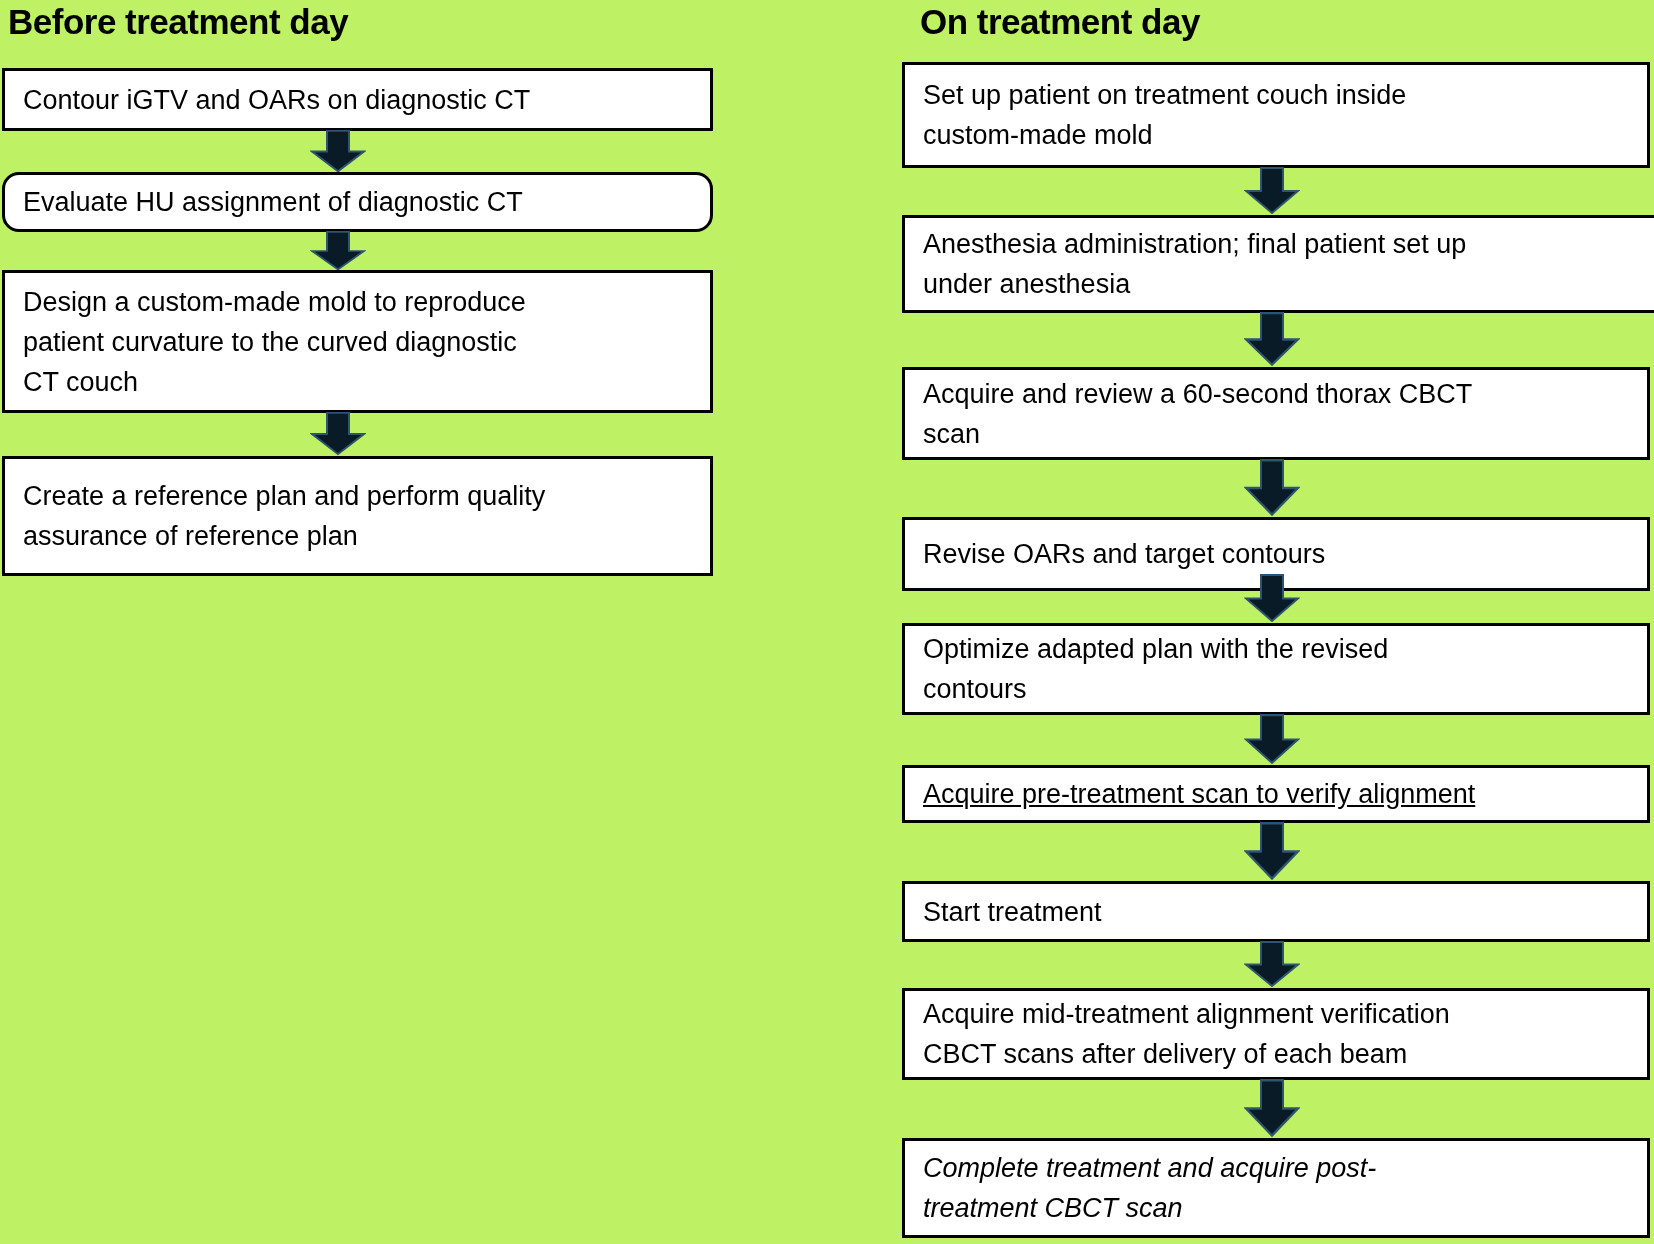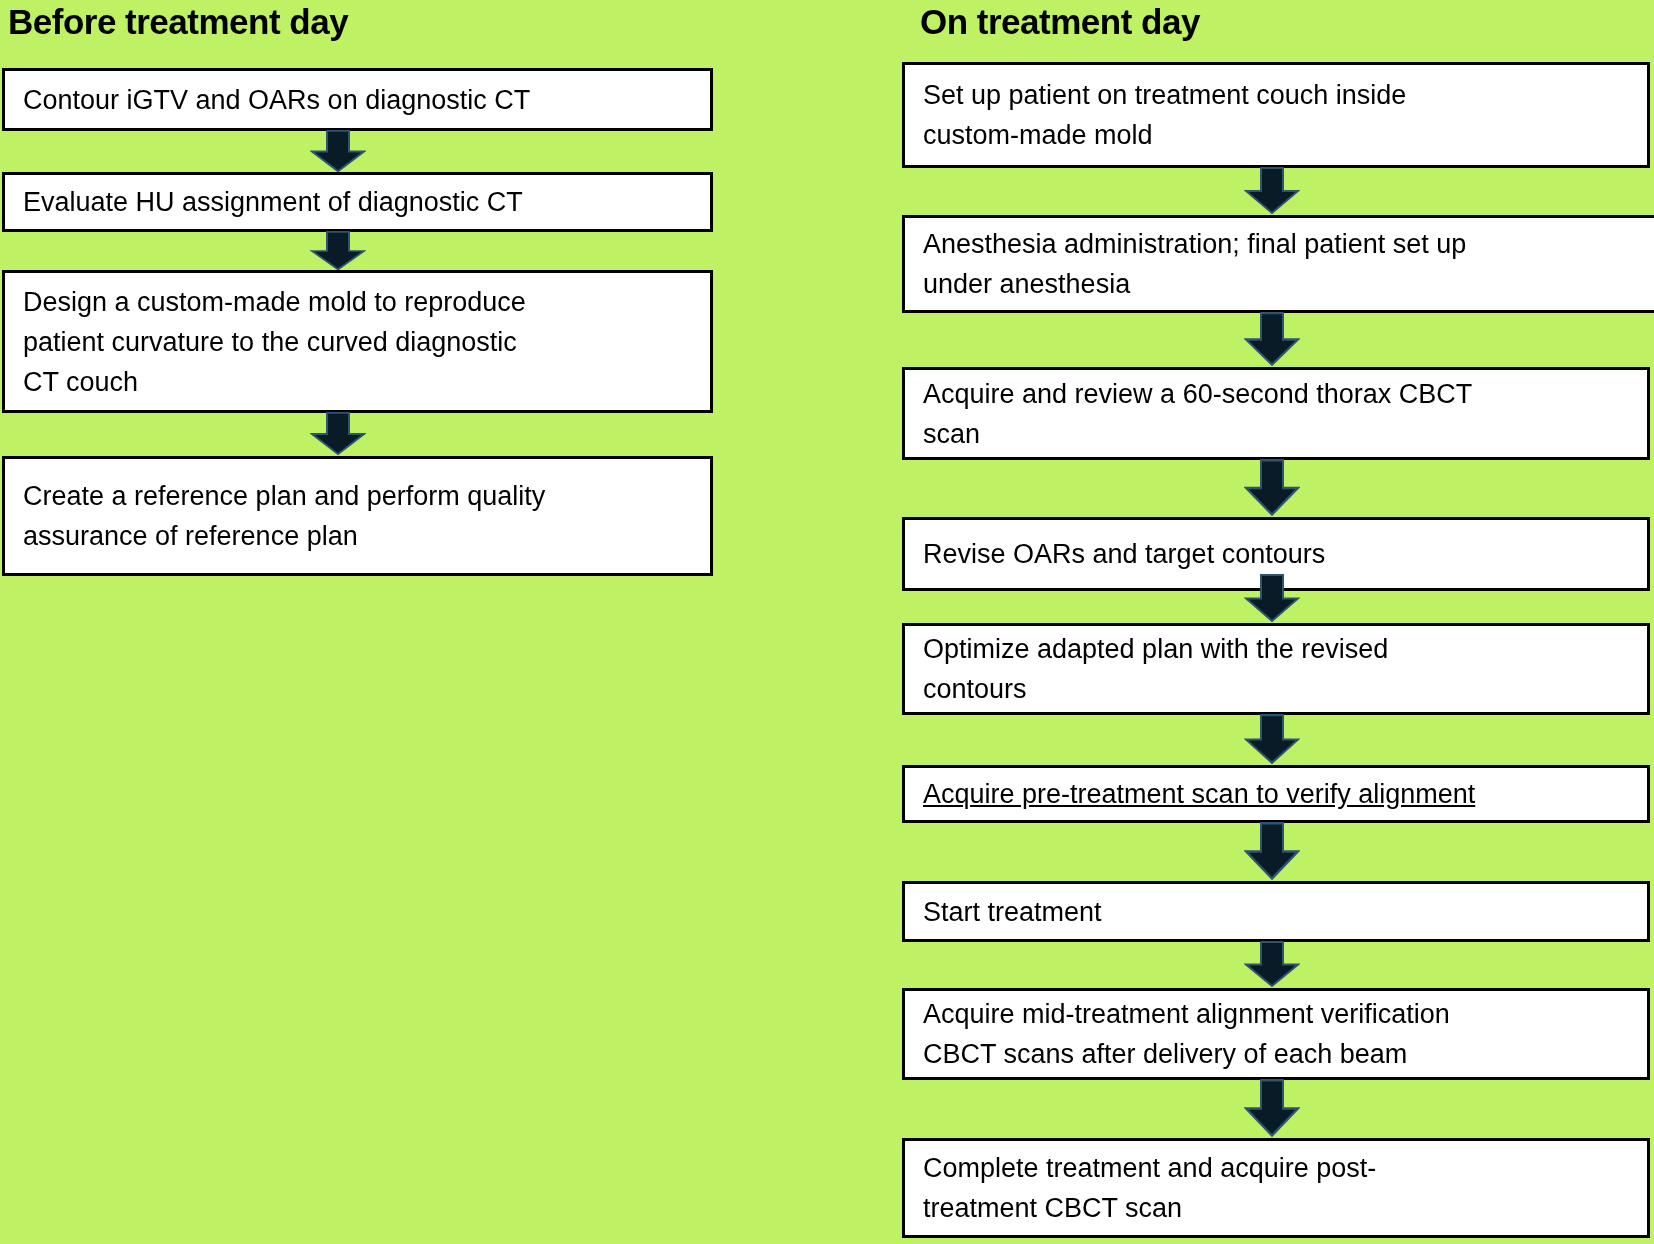--- a/index.html
+++ b/index.html
@@ -50,21 +50,21 @@
   <div class="col-title" style="left:8px; top:0px;">Before treatment day</div>
 
   <div class="box" style="left:2px; top:68px; width:711px; height:63px;">
     <span class="label">Contour iGTV and OARs on diagnostic CT</span>
   </div>
 
   <svg class="arrow" style="left:310px; top:130px; height:43px;" viewBox="0 0 56 48" preserveAspectRatio="none">
     <polygon points="17,1 39,1 39,24 54,24 28,46 2,24 17,24" stroke-width="2" fill="#0a1b28" stroke="#2e556f"></polygon>
   </svg>
 
-  <div class="box" style="left:2px; top:172px; width:711px; height:60px;">
+  <div class="box" style="left:2px; top:172px; width:711px; height:60px;border-radius:17px;">
     <span class="label">Evaluate HU assignment of diagnostic CT</span>
   </div>
 
   <svg class="arrow" style="left:310px; top:231px; height:40px;" viewBox="0 0 56 48" preserveAspectRatio="none">
     <polygon points="17,1 39,1 39,24 54,24 28,46 2,24 17,24" stroke-width="2" fill="#0a1b28" stroke="#2e556f"></polygon>
   </svg>
 
   <div class="box" style="left:2px; top:270px; width:711px; height:143px;">
     <span class="label">Design a custom-made mold to reproduce
 patient curvature to the curved diagnostic
@@ -144,18 +144,18 @@
 
   <div class="box" style="left:902px; top:988px; width:748px; height:92px;">
     <span class="label">Acquire mid-treatment alignment verification
 CBCT scans after delivery of each beam</span>
   </div>
 
   <svg class="arrow" style="left:1244px; top:1079px; height:59px;" viewBox="0 0 56 48" preserveAspectRatio="none">
     <polygon points="17,1 39,1 39,24 54,24 28,46 2,24 17,24" stroke-width="2" fill="#0a1b28" stroke="#2e556f"></polygon>
   </svg>
 
-  <div class="box" style="left:902px; top:1138px; width:748px; height:100px;">
+  <div class="box" style="left:902px; top:1138px; width:748px; height:100px;font-style:italic;">
     <span class="label">Complete treatment and acquire post-
 treatment CBCT scan</span>
   </div>
 
 </div>
 
 </body></html>

